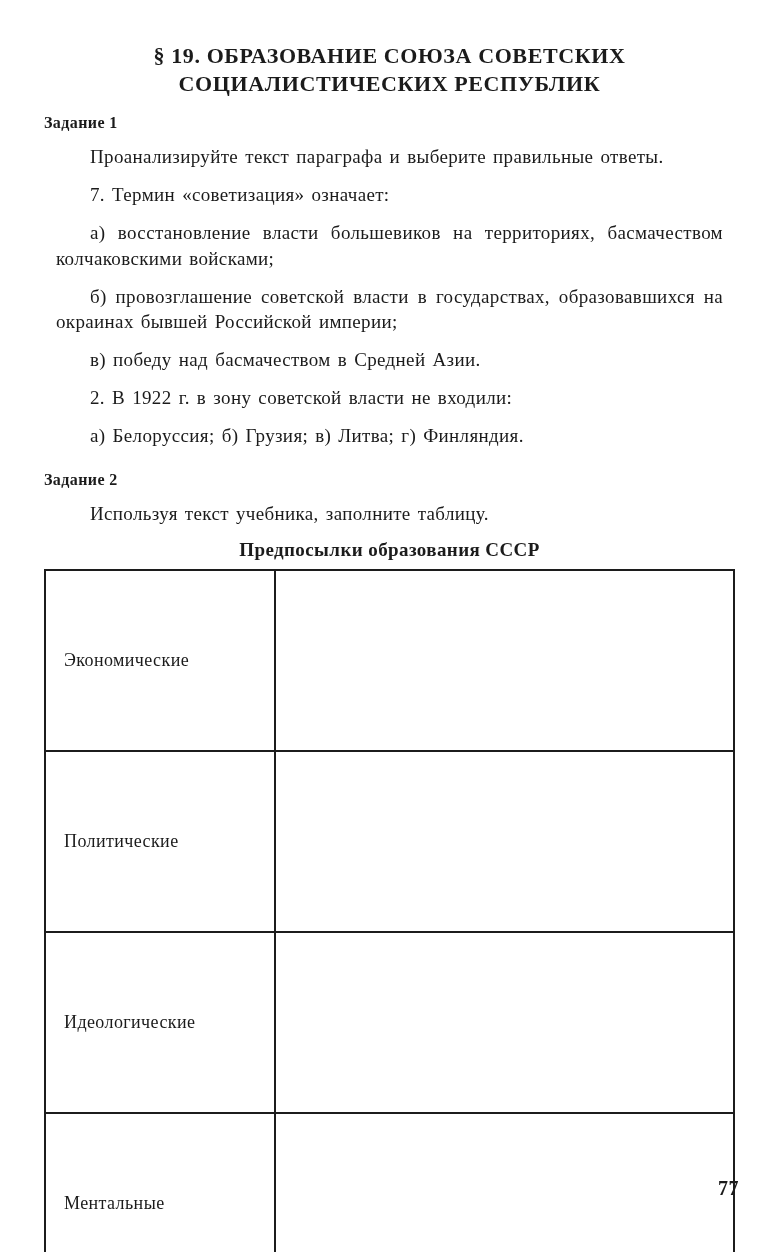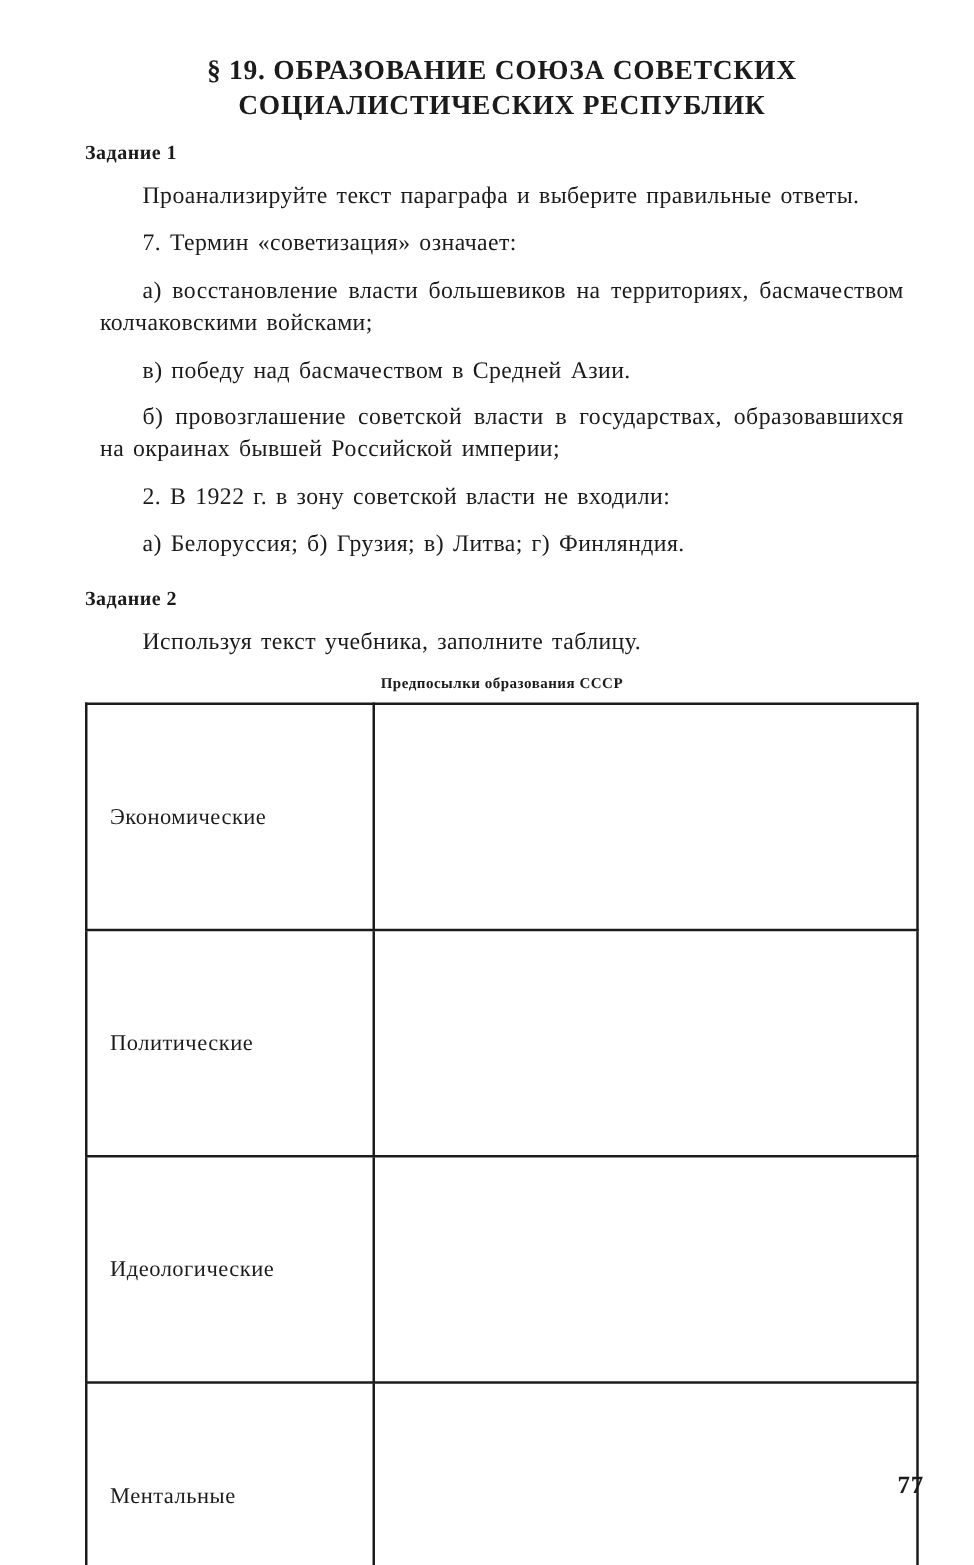--- a/index.html
+++ b/index.html
@@ -12,21 +12,21 @@
     height: 1252px;
     font-family: "Liberation Serif", "DejaVu Serif", serif;
     color: #1b1b1b;
     -webkit-font-smoothing: antialiased;
   }
   .page {
     position: relative;
     box-sizing: border-box;
     width: 779px;
     height: 1252px;
-    padding: 42px 44px 0 68px;
+    padding: 42px 44px 0 44px;
     background: #ffffff;
     overflow: hidden;
   }
   .title {
     margin: 0 0 16px 0;
     font-size: 22px;
     font-weight: bold;
     line-height: 1.28;
     text-align: center;
     letter-spacing: 0.6px;
@@ -47,21 +47,21 @@
     word-spacing: 2px;
   }
   .para.spaced-before {
     margin-top: 12px;
   }
   .task2-heading {
     margin-top: 22px;
   }
   .table-title {
     margin: 10px 0 8px 0;
-    font-size: 12px;
+    font-size: 19px;
     font-weight: bold;
     text-align: center;
     letter-spacing: 0.4px;
   }
   table.fill-table {
     width: 100%;
     border-collapse: collapse;
     table-layout: fixed;
   }
   table.fill-table td {
@@ -96,22 +96,22 @@
     <span>§ 19. ОБРАЗОВАНИЕ СОЮЗА СОВЕТСКИХ</span><br>
     <span>СОЦИАЛИСТИЧЕСКИХ РЕСПУБЛИК</span>
   </h1>
 
   <div class="task-heading">Задание 1</div>
 
   <p class="para">Проанализируйте текст параграфа и выберите правильные ответы.</p>
 
   <p class="para spaced-before">7. Термин «советизация» означает:</p>
   <p class="para">а) восстановление власти большевиков на территориях, басмачеством колчаковскими войсками;</p>
+  <p class="para">б) провозглашение советской власти в государствах, образовавшихся на окраинах бывшей Российской империи;</p>
   <p class="para">в) победу над басмачеством в Средней Азии.</p>
-  <p class="para">б) провозглашение советской власти в государствах, образовавшихся на окраинах бывшей Российской империи;</p>
 
   <p class="para spaced-before">2. В 1922 г. в зону советской власти не входили:</p>
   <p class="para">а) Белоруссия; б) Грузия; в) Литва; г) Финляндия.</p>
 
   <div class="task-heading task2-heading">Задание 2</div>
 
   <p class="para">Используя текст учебника, заполните таблицу.</p>
 
   <div class="table-title">Предпосылки образования СССР</div>
 

